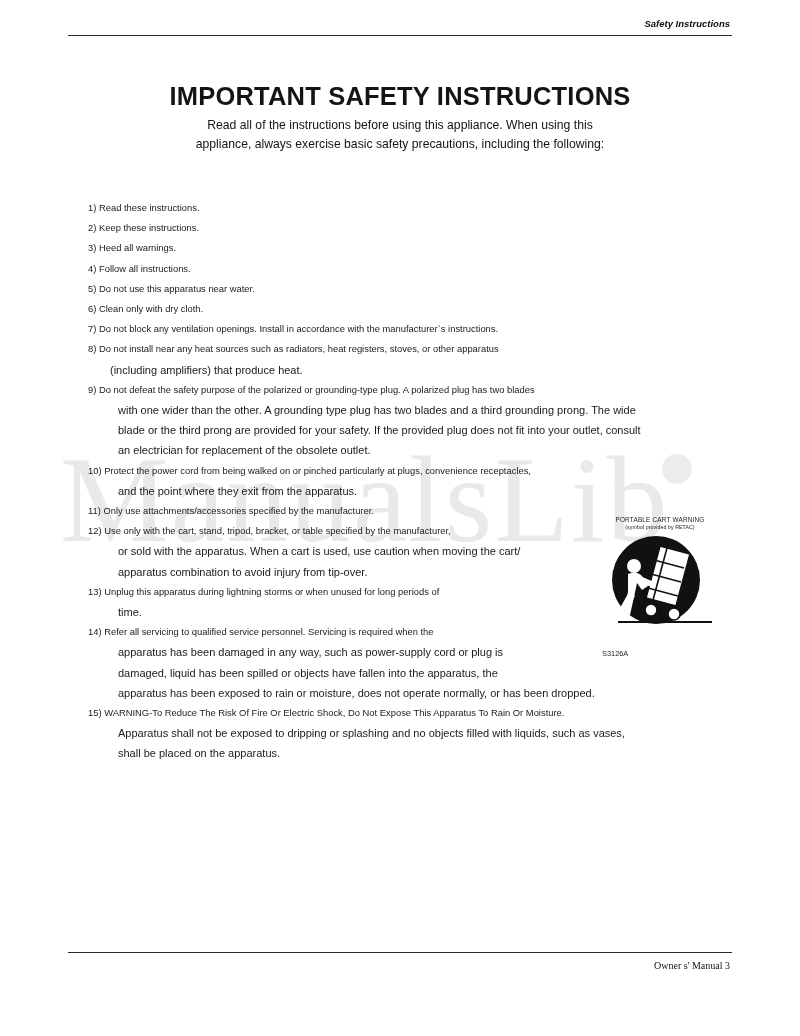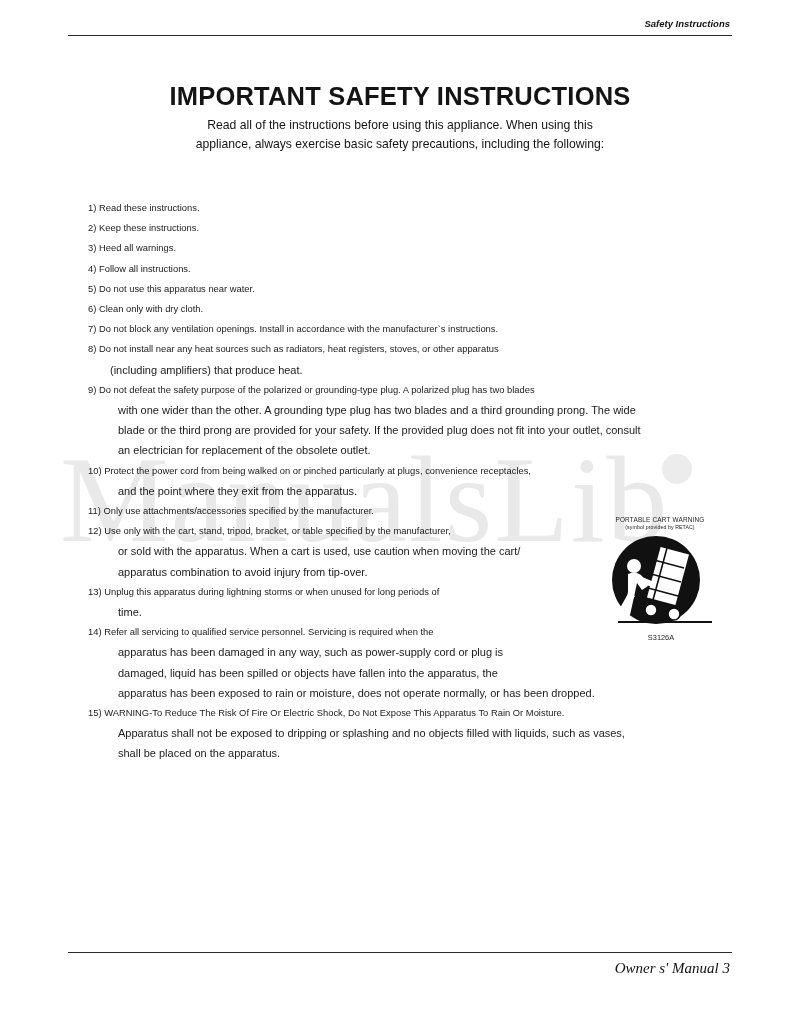--- a/index.html
+++ b/index.html
@@ -139,23 +139,23 @@
   }
   .cw-symbol {
     position: relative;
     width: 112px;
     height: 96px;
     margin: 4px auto 0 auto;
   }
   .cw-code {
     font-size: 7.4px;
     color: #222;
-    text-align: center;
+    text-align: left;
     padding-left: 2px;
-    margin-top: 3px;
+    margin-top: 19px;
   }
   .cw-circle-deco {
     position: absolute;
     left: 62px;
     top: 4px;
     width: 30px;
     height: 30px;
     border-radius: 50%;
     background: #ececec;
     z-index: 0;
@@ -168,22 +168,21 @@
     top: 952px;
     width: 664px;
   }
   .footer-rule {
     border-top: 1px solid #2b2b2b;
   }
   .footer-text {
     margin-top: 7px;
     text-align: right;
     font-family: "Liberation Serif", serif;
-    font-style: italic;
-    font-size: 15px;
+    font-size: 10px;
     color: #111;
     padding-right: 2px;
   }
 </style>
 </head>
 <body>
 
 <div class="page">
 
   <div class="watermark">ManualsLib</div>

